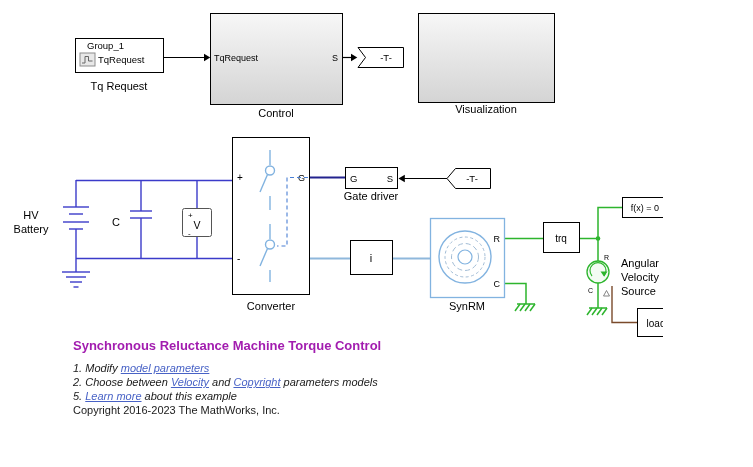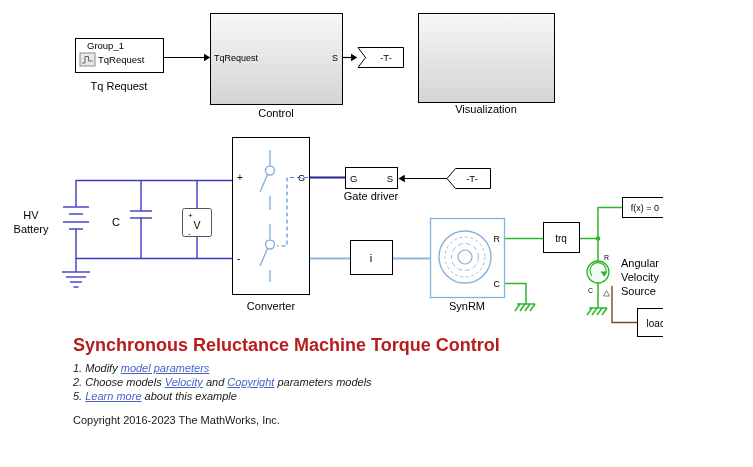--- a/index.html
+++ b/index.html
@@ -2,25 +2,25 @@
 <html><head>
 <meta charset="utf-8">
 <style>
   * { box-sizing: border-box; margin: 0; padding: 0; }
   html, body { background: #ffffff; }
   body { font-family: "Liberation Sans", sans-serif; }
   .canvas { position: relative; width: 663px; height: 467px; background: #fff; overflow: hidden; }
   .diagram-svg { position: absolute; left: 0; top: 0; }
   svg text { font-family: "Liberation Sans", sans-serif; fill: #000; }
   .desc { position: absolute; left: 73px; top: 338px; width: 620px; color: #1a1a1a; }
-  .desc h1 { font-size: 18px; font-weight: bold; color: #b91c1c; line-height: 15px; margin-bottom: 8px; }
+  .desc h1 { font-size: 13px; font-weight: bold; color: #a21caf; line-height: 15px; margin-bottom: 8px; }
   .steps { list-style: none; font-style: italic; }
   .steps .item { font-size: 11px; line-height: 14.2px; white-space: nowrap; }
   .lnk { color: #4862c6; text-decoration: underline; cursor: pointer; }
-  .copyright { font-size: 11px; margin-top: 10px; }
+  .copyright { font-size: 11px; }
 </style>
 </head>
 <body>
 
 <div class="canvas">
 
   <svg class="diagram-svg" width="753" height="340" viewBox="0 0 753 340">
     <defs>
       <linearGradient id="blockGrad" x1="0" y1="0" x2="0" y2="1">
         <stop offset="0" stop-color="#f7f7f7"></stop>
@@ -207,19 +207,19 @@
     <g>
       <rect x="708.5" y="305.5" width="29" height="29" fill="#fff" stroke="#000"></rect>
       <polyline points="713,327 720.5,327 720.5,312 732.5,312" fill="none" stroke="#3a3a3a" stroke-width="1.4"></polyline>
     </g>
   </svg>
 
   <div class="desc">
     <h1>Synchronous Reluctance Machine Torque Control</h1>
     <ol class="steps">
       <li class="item"><span>1.</span> <span>Modify </span><a class="lnk">model parameters</a></li>
-      <li class="item"><span>2.</span> <span>Choose models </span><a class="lnk">Velocity</a><span> and </span><a class="lnk">Copyright</a><span> parameters models</span></li>
+      <li class="item"><span>2.</span> <span>Choose between </span><a class="lnk">Velocity</a><span> and </span><a class="lnk">Copyright</a><span> parameters models</span></li>
       <li class="item"><span>5.</span> <a class="lnk">Learn more</a><span> about this example</span></li>
     </ol>
     <div class="copyright">Copyright 2016-2023 The MathWorks, Inc.</div>
   </div>
 
 </div>
 
 </body></html>

